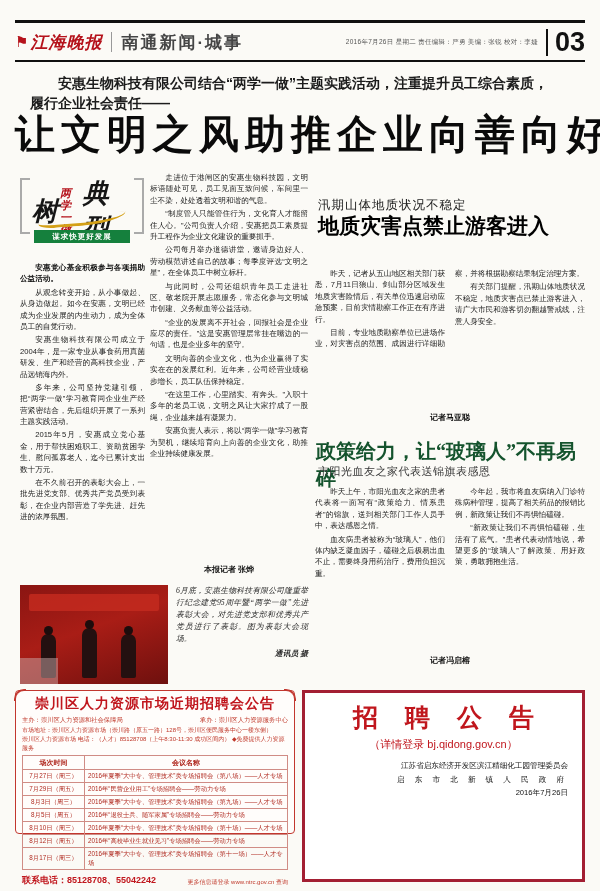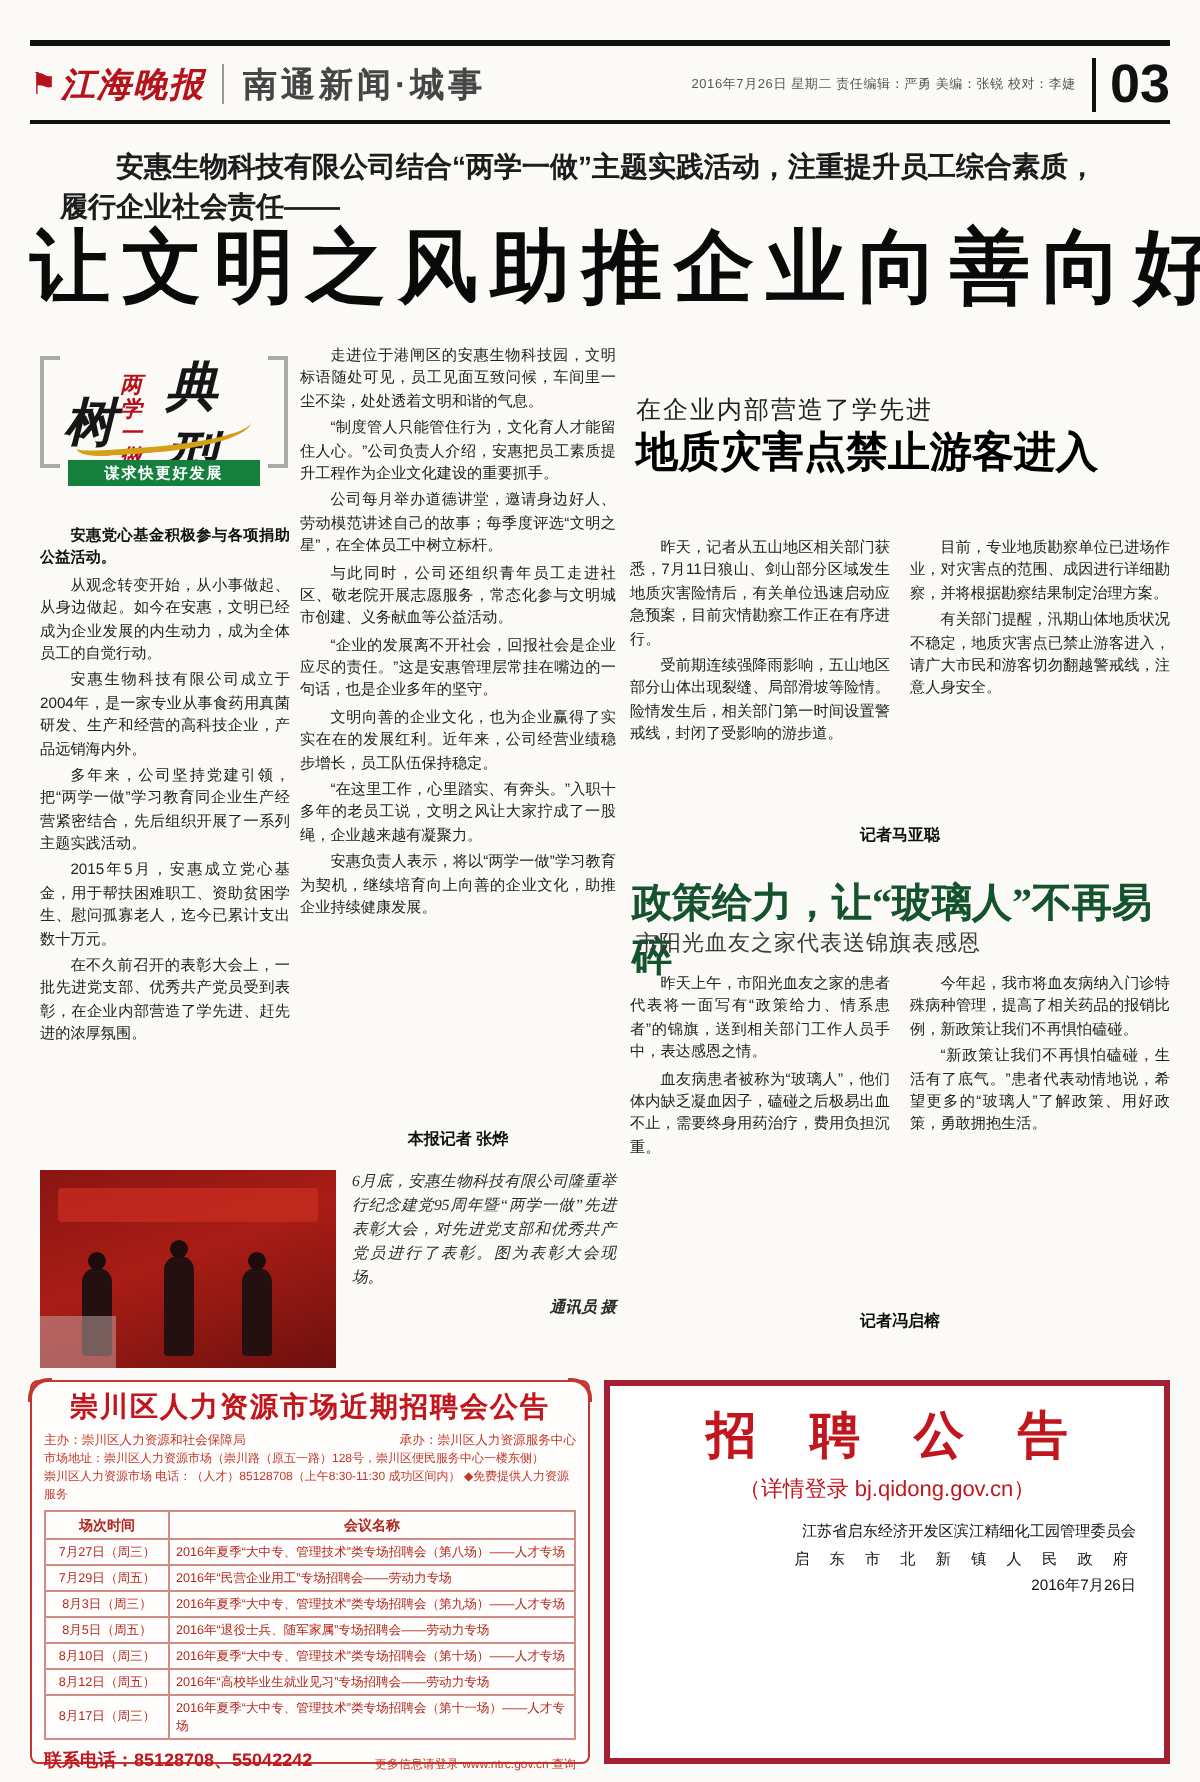--- a/index.html
+++ b/index.html
@@ -84,21 +84,21 @@
   .story-byline { width:270px; text-align:center; font-size:8px; font-weight:bold; color:#111; }
   .geo-byline { left:315px; top:412px; }
   .glass-headline { left:316px; top:438px; width:270px; font-size:20px; font-weight:bold;
     font-family:"Liberation Serif","DejaVu Serif",serif; color:#14532d; }
   .glass-subhead { left:318px; top:464px; font-size:11px; color:#3a3a3a; letter-spacing:.5px; }
   .glass-body { left:315px; top:486px; width:270px; height:166px; overflow:hidden;
     column-count:2; column-gap:10px; }
   .glass-byline { left:315px; top:655px; }
 
   
-  .jobfair { left:15px; top:690px; width:280px; height:192px;
+  .jobfair { left:15px; top:690px; width:280px; height:144px;
     border:1.4px solid #c2372f; border-radius:4px; background:#fffdfb; padding:4px 6px; }
   .corner { position:absolute; width:12px; height:12px; }
   .corner.tl { left:-2px; top:-2px; border-left:2px solid #c2372f; border-top:2px solid #c2372f; border-top-left-radius:10px; }
   .corner.tr { right:-2px; top:-2px; border-right:2px solid #c2372f; border-top:2px solid #c2372f; border-top-right-radius:10px; }
   .jf-title { text-align:center; color:#c0161d; font-size:14px; font-weight:bold; letter-spacing:1px; }
   .jf-hosts { display:flex; justify-content:space-between; font-size:6.3px;
     color:#c0392b; margin-top:3px; }
   .jf-addr { font-size:6px; color:#c0392b; line-height:1.4; margin-top:1px; }
   .jf-table { width:100%; border-collapse:collapse; margin-top:3px; }
   .jf-table th, .jf-table td { border:0.8px solid #d08c85; color:#b02a20;
@@ -180,27 +180,26 @@
   <div class="person p1"></div>
   <div class="person p2"></div>
   <div class="person p3"></div>
   <div class="podium"></div>
 </div>
 <div class="abs caption">
   <span>6月底，安惠生物科技有限公司隆重举行纪念建党95周年暨“两学一做”先进表彰大会，对先进党支部和优秀共产党员进行了表彰。图为表彰大会现场。</span>
   <div class="credit">通讯员 摄</div>
 </div>
 
-<div class="abs geo-kicker">在企业内部营造了学先进</div>
+<div class="abs geo-kicker">汛期山体地质状况不稳定</div>
 <div class="abs geo-headline">
   <div>地质灾害点禁止游客进入</div>
 </div>
 <div class="abs geo-body bodytext">
   <p>昨天，记者从五山地区相关部门获悉，7月11日狼山、剑山部分区域发生地质灾害险情后，有关单位迅速启动应急预案，目前灾情勘察工作正在有序进行。</p>
-  <p>受前期连续强降雨影响，五山地区部分山体出现裂缝、局部滑坡等险情。险情发生后，相关部门第一时间设置警戒线，封闭了受影响的游步道。</p>
   <p>目前，专业地质勘察单位已进场作业，对灾害点的范围、成因进行详细勘察，并将根据勘察结果制定治理方案。</p>
   <p>有关部门提醒，汛期山体地质状况不稳定，地质灾害点已禁止游客进入，请广大市民和游客切勿翻越警戒线，注意人身安全。</p>
 </div>
 <div class="abs story-byline geo-byline">记者马亚聪</div>
 
 <div class="abs glass-headline">政策给力，让“玻璃人”不再易碎</div>
 <div class="abs glass-subhead">市阳光血友之家代表送锦旗表感恩</div>
 <div class="abs glass-body bodytext">
   <p>昨天上午，市阳光血友之家的患者代表将一面写有“政策给力、情系患者”的锦旗，送到相关部门工作人员手中，表达感恩之情。</p>
   <p>血友病患者被称为“玻璃人”，他们体内缺乏凝血因子，磕碰之后极易出血不止，需要终身用药治疗，费用负担沉重。</p>

